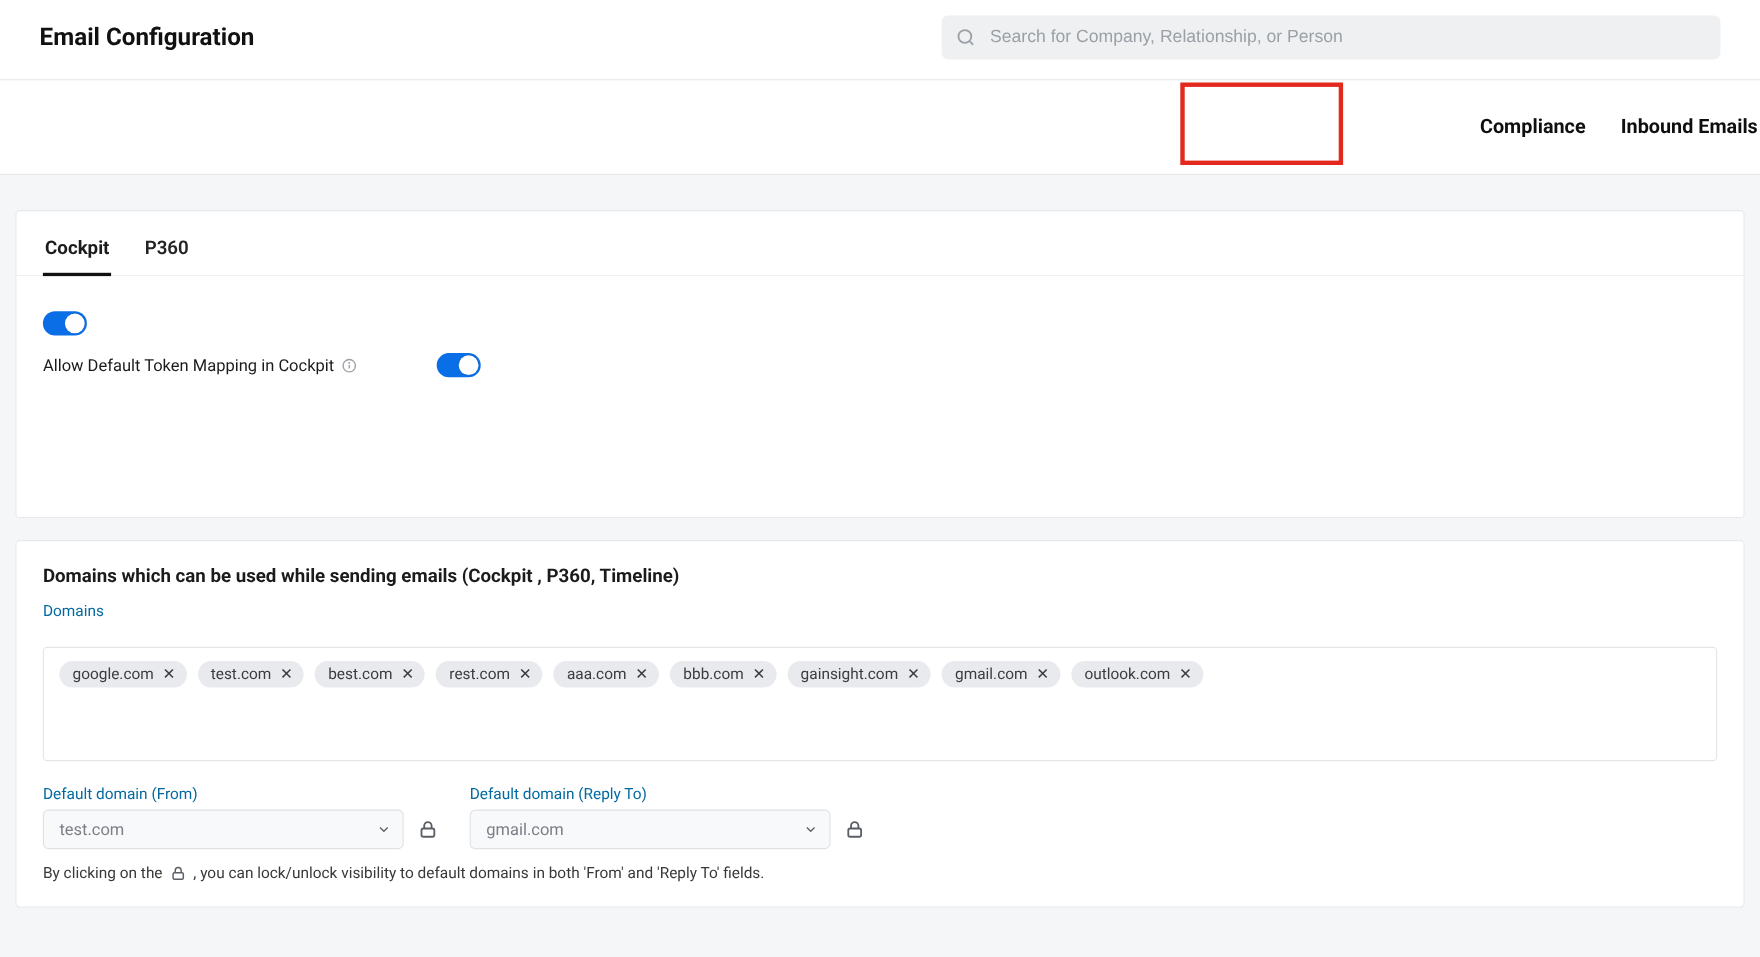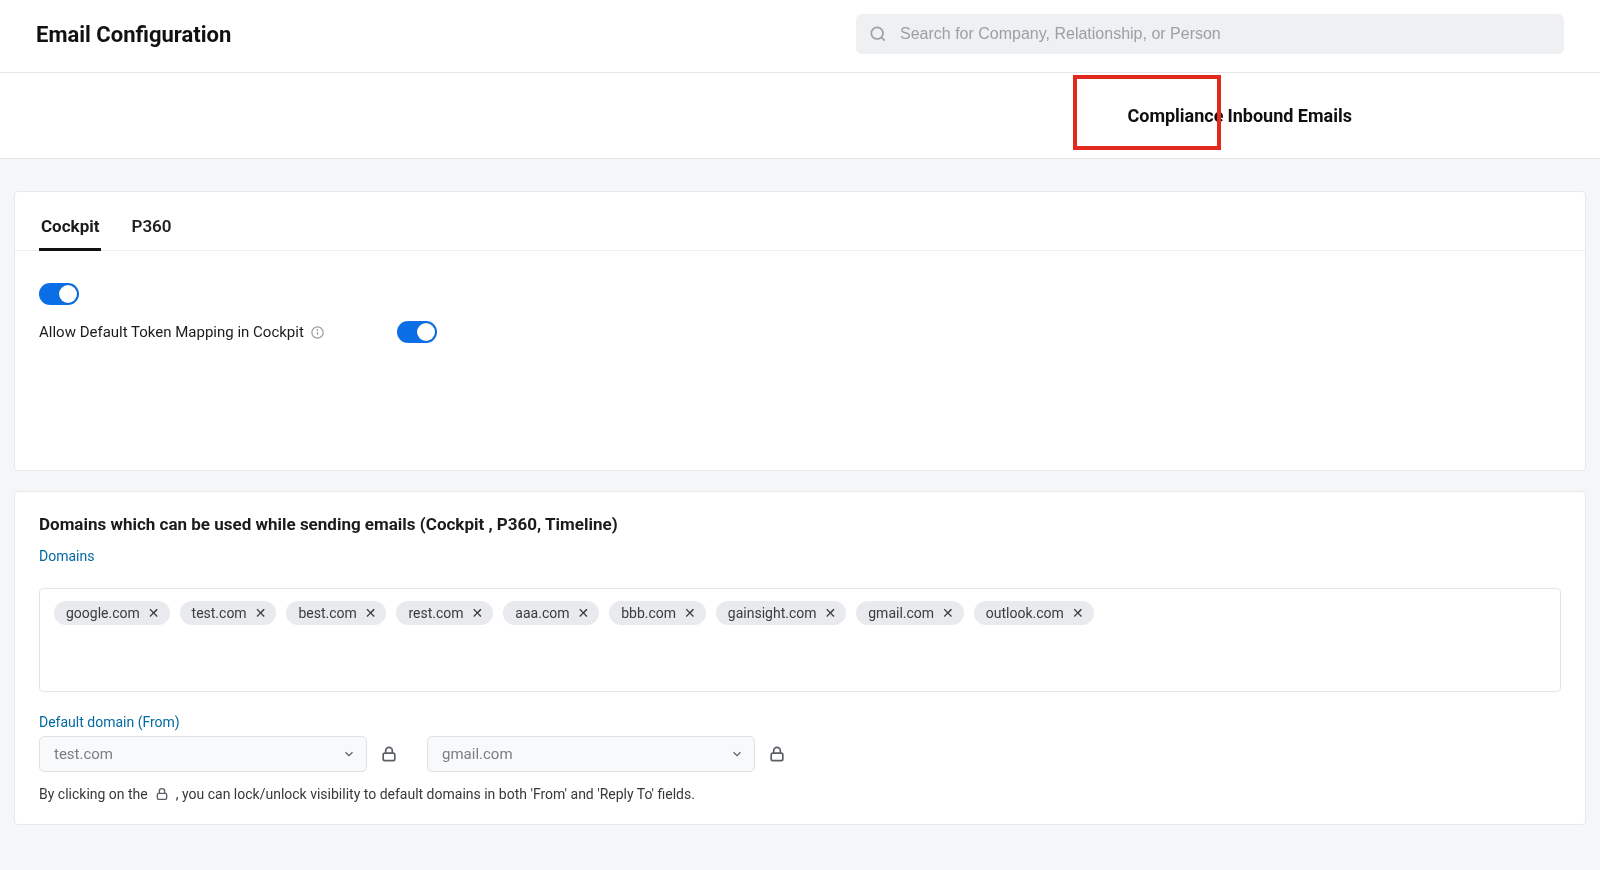--- a/index.html
+++ b/index.html
@@ -9,21 +9,21 @@
   .header { display:flex; align-items:center; padding: 14px 36px 18px 36px; border-bottom:1px solid #e6e6e9; }
   .page-title { font-size: 22px; font-weight: 700; color:#111; }
   .search-wrap { margin-left:auto; width: 708px; }
   .search-box { position:relative; }
   .search-box input { width:100%; height:40px; border-radius:6px; background:#eff0f2; border:none; padding:0 14px 0 44px; font-size:16px; color:#333; }
   .search-box input::placeholder { color:#9aa0a6; }
   .search-icon { position:absolute; left:12px; top:50%; transform:translateY(-50%); width:20px; height:20px; color:#9aa0a6; }
 
   
   .topnav { position:relative; border-bottom:1px solid #e6e6e9; padding: 26px 0 26px 0; }
-  .topnav-inner { display:flex; justify-content:flex-end; padding-right: 246px; }
+  .topnav-inner { display:flex; justify-content:flex-end; gap: 28px; }
   .topnav-item { font-size:18px; font-weight:700; color:#0f0f0f; cursor:pointer; padding: 6px 2px; }
   .highlight-box { position:absolute; border:4px solid #e3291d; top:63px; left:1001px; width:132px; height:68px; pointer-events:none; }
   
 
   .content-area { background:#f5f6f7; padding: 32px 14px 34px 14px; min-height: calc(870px - 52px - 80px); }
 
   .card { background:#fff; border:1px solid #e8e9ec; border-radius:4px; margin-bottom:20px; padding: 22px 24px; }
   #card1 { min-height: 280px; padding-top:14px;}
   #card2 { }
 
@@ -165,20 +165,21 @@
               </svg>
           </div>
           <svg class="lock-icon" viewBox="0 0 24 24" fill="none" stroke="currentColor" stroke-width="2">
               <rect x="5" y="11" width="14" height="9" rx="2"></rect>
               <path d="M8 11V8a4 4 0 0 1 8 0v3"></path>
             </svg>
         </div>
       </div>
 
       <div class="def-col">
+        <span class="field-label">Default domain (Reply To)</span>
         <div class="def-input-row">
           <div class="select">
             <span>gmail.com</span>
             <svg class="chev" width="14" height="14" viewBox="0 0 24 24" fill="none" stroke="currentColor" stroke-width="2">
                 <polyline points="6 9 12 15 18 9"></polyline>
               </svg>
           </div>
           <svg class="lock-icon" viewBox="0 0 24 24" fill="none" stroke="currentColor" stroke-width="2">
               <rect x="5" y="11" width="14" height="9" rx="2"></rect>
               <path d="M8 11V8a4 4 0 0 1 8 0v3"></path>

